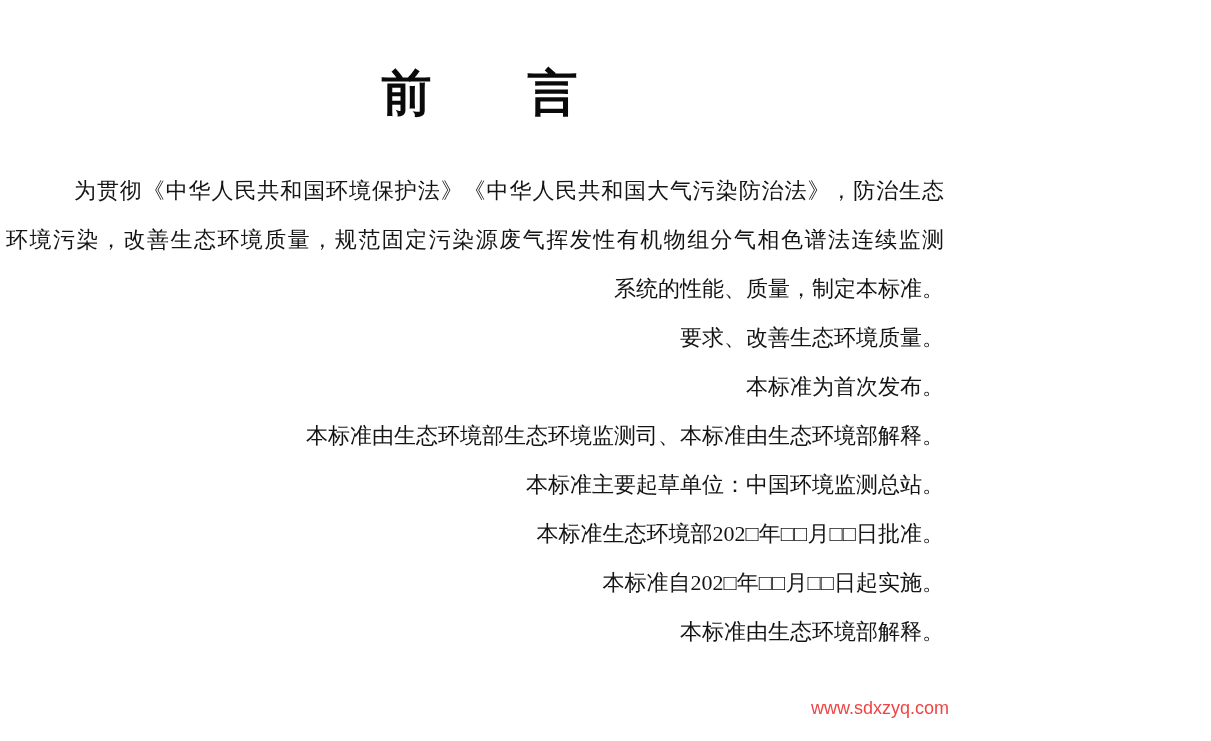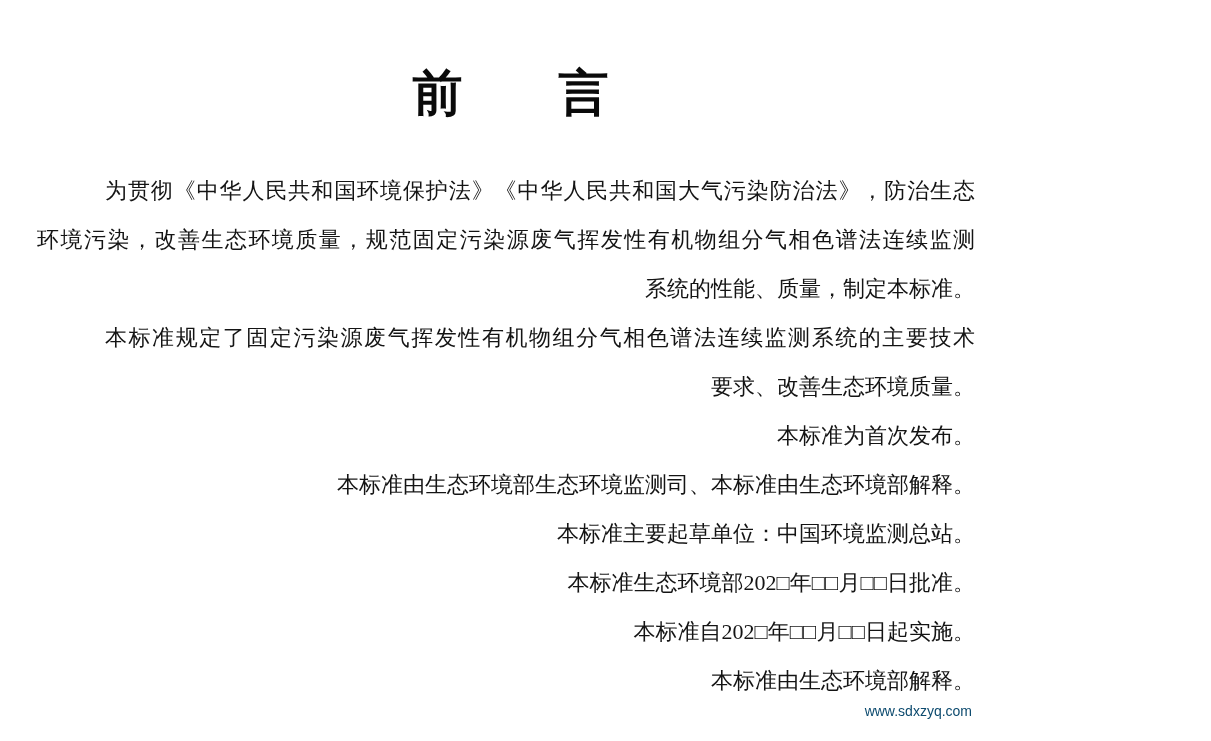--- a/index.html
+++ b/index.html
@@ -8,21 +8,20 @@
     background: #ffffff;
   }
   .page {
     position: relative;
     width: 960px;
     height: 741px;
     background: #ffffff;
     overflow: hidden;
     font-family: "Liberation Serif", serif;
     color: #111111;
-    margin-left: 31px;
   }
   .doc-title {
     margin: 64px 0 0 0;
     text-align: center;
     font-family: "Liberation Sans", sans-serif;
     font-weight: bold;
     font-size: 50px;
     line-height: 58px;
     word-spacing: 80px;
     color: #0a0a0a;
@@ -41,44 +40,43 @@
   .line.fill {
     white-space: normal;
     text-align: justify;
     text-align-last: justify;
   }
   .line.indent {
     padding-left: 68px;
   }
   .watermark {
     position: absolute;
-    right: 19px;
+    right: 11px;
     bottom: 22px;
     font-family: "Liberation Sans", sans-serif;
-    font-size: 14px;
-    color: #0c4a6e;
+    font-size: 18px;
+    color: #ef4444;
   }
 </style>
 </head>
 <body>
 
 <div class="page">
 
   <h1 class="doc-title">前 言</h1>
 
   <div class="content">
 
     <div>
       <div class="line fill indent">为贯彻《中华人民共和国环境保护法》《中华人民共和国大气污染防治法》，防治生态</div>
       <div class="line fill">环境污染，改善生态环境质量，规范固定污染源废气挥发性有机物组分气相色谱法连续监测</div>
       <div class="line">系统的性能、质量，制定本标准。</div>
     </div>
 
     <div>
-      <div class="line fill indent">本标准规定了固定污染源废气挥发性有机物组分气相色谱法连续监测系统的主要技术</div>
       <div class="line">要求、改善生态环境质量。</div>
     </div>
 
     <div>
       <div class="line indent">本标准为首次发布。</div>
     </div>
 
     <div>
       <div class="line indent">本标准由生态环境部生态环境监测司、本标准由生态环境部解释。</div>
     </div>

